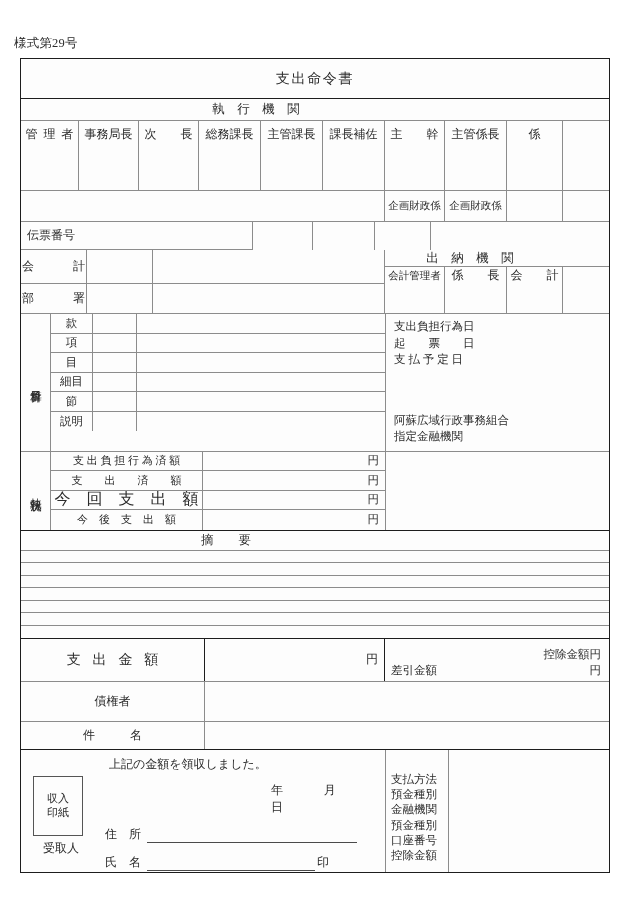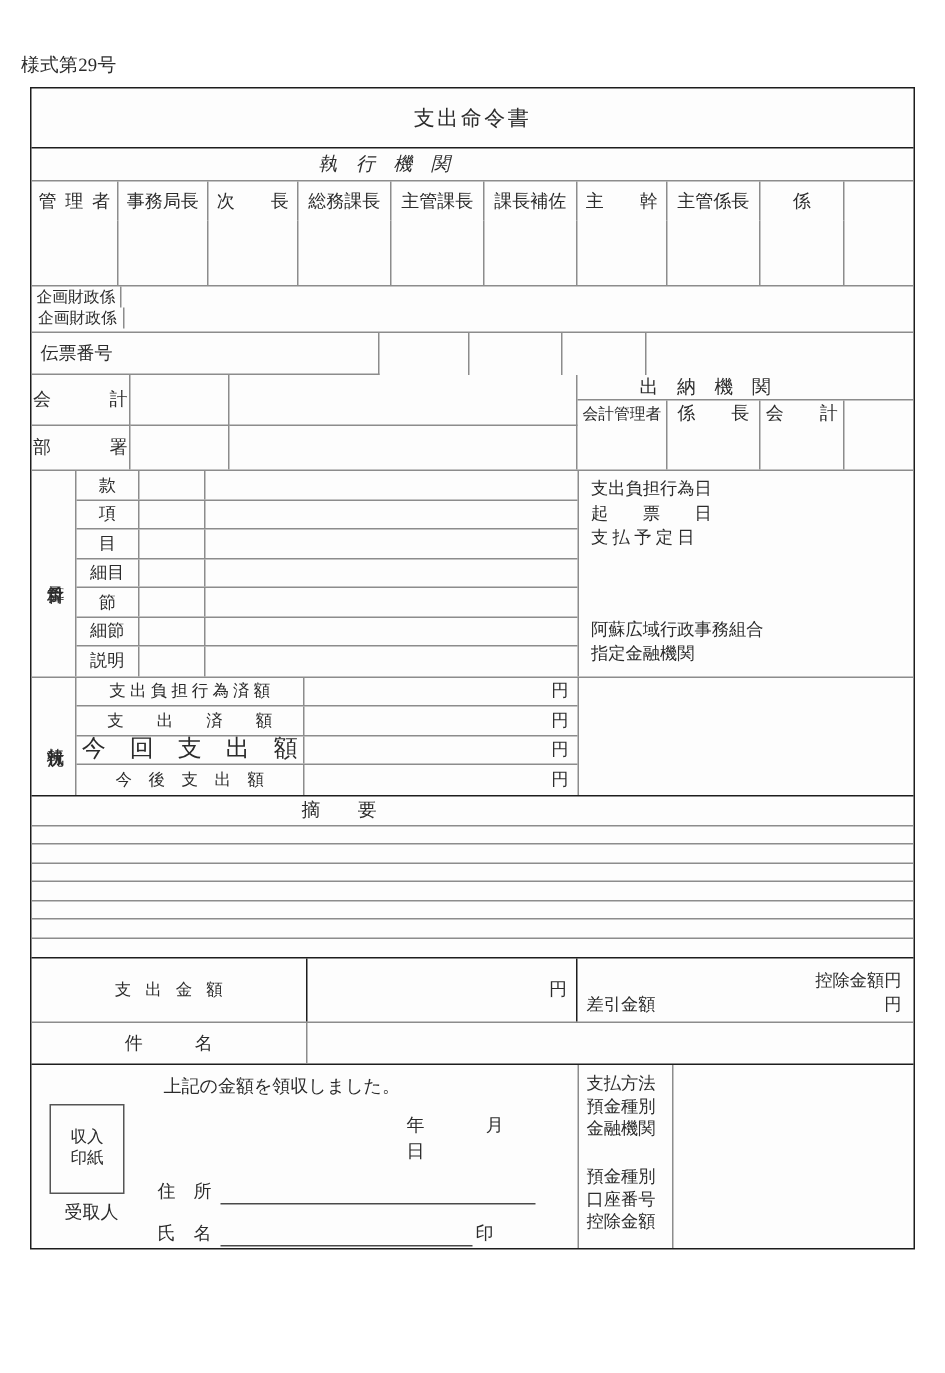--- a/index.html
+++ b/index.html
@@ -68,21 +68,21 @@
   .title-row { height: 40px; }
   .title-txt { font-size: 14px; letter-spacing: 0.12em; }
 
   
   .band { height: 22px; }
   .band-txt { font-size: 12.5px; }
 
   .hdr9 { height: 26px; }
   .sign-blank { height: 44px; }
 
-  .kikaku { height: 31px; flex-direction: column; }
+  .kikaku { height: 31px; }
   .kikaku .cell { font-size: 10.5px; }
 
   .nendo { height: 28px; }
   .kaikei { height: 34px; }
   .busho { height: 30px; }
 
   
   .bud-row { height: 19.5px; }
   .bud-label { font-size: 11.5px; }
 
@@ -121,21 +121,21 @@
 
   <div class="form-no">様式第29号</div>
 
   <div class="sheet">
 
     <div class="row title-row bb-dark">
       <div class="cell title-txt" style="width:100%;">支出命令書</div>
     </div>
 
     <div class="row band bb">
-      <div class="cell band-txt" style="width:100%;justify-content:center;padding-right:120px;font-style:italic;">執　行　機　関</div>
+      <div class="cell band-txt" style="width:100%;justify-content:center;padding-right:120px;">執　行　機　関</div>
     </div>
 
     <div class="row hdr9">
       <div class="cell br ls-sm" style="width:58px;">管 理 者</div>
       <div class="cell br" style="width:60px;">事務局長</div>
       <div class="cell br" style="width:60px;">次　　長</div>
       <div class="cell br" style="width:62px;">総務課長</div>
       <div class="cell br" style="width:62px;">主管課長</div>
       <div class="cell br" style="width:62px;">課長補佐</div>
       <div class="cell br" style="width:60px;">主　　幹</div>
@@ -223,25 +223,20 @@
         <div class="row bud-row bb">
           <div class="cell br bud-label" style="width:42px;">細目</div>
           <div class="cell br" style="width:44px;"></div>
           <div class="cell" style="flex:1;"></div>
         </div>
         <div class="row bud-row bb">
           <div class="cell br bud-label" style="width:42px;">節</div>
           <div class="cell br" style="width:44px;"></div>
           <div class="cell" style="flex:1;"></div>
         </div>
-        <div class="row bud-row bb">
-          <div class="cell br bud-label" style="width:42px;">細節</div>
-          <div class="cell br" style="width:44px;"></div>
-          <div class="cell" style="flex:1;"></div>
-        </div>
         <div class="row bud-row">
           <div class="cell br bud-label" style="width:42px;">説明</div>
           <div class="cell br" style="width:44px;"></div>
           <div class="cell" style="flex:1;"></div>
         </div>
       </div>
 
       <div class="bl" style="flex:1;position:relative;height:136.5px;">
         <div style="position:absolute;left:8px;top:4px;font-size:11.5px;line-height:1.45;">
           <div>支出負担行為日</div>
@@ -289,36 +284,40 @@
       <div class="tek-line bb"></div>
       <div class="tek-line bb"></div>
       <div class="tek-line bb"></div>
       <div class="tek-line bb"></div>
       <div class="tek-line bb"></div>
       <div class="tek-line bb"></div>
       <div class="tek-line bb-dark"></div>
     </div>
 
     <div class="row amt-row bb">
-      <div class="cell br-dark" style="width:184px;font-size:11px;letter-spacing:0.3em;text-indent:0.3em;">支 出 金 額</div>
+      <div class="cell br-dark" style="width:184px;font-size:14px;letter-spacing:0.3em;text-indent:0.3em;">支 出 金 額</div>
       <div class="cell right br-dark" style="width:180px;font-size:12px;">円</div>
       <div style="flex:1;position:relative;">
         <div style="position:absolute;left:6px;top:7px;right:8px;font-size:11.5px;line-height:1.45;">
           <div style="display:flex;justify-content:flex-end;">
             <span>控除金額</span>
             <span>円</span>
           </div>
           <div style="display:flex;justify-content:space-between;">
             <span>差引金額</span>
             <span>円</span>
           </div>
         </div>
       </div>
     </div>
 
+    <div class="row saiken-row bb">
+      <div class="cell br" style="width:184px;font-size:12px;">債権者</div>
+      <div class="cell" style="flex:1;"></div>
+    </div>
 
     <div class="row kenmei-row bb-dark">
       <div class="cell br" style="width:184px;font-size:12px;letter-spacing:0.3em;text-indent:0.3em;">件　　名</div>
       <div class="cell" style="flex:1;"></div>
     </div>
 
     <div class="row receipt">
 
       <div style="width:364px;position:relative;height:122px;" class="br">
         <div style="position:absolute;left:88px;top:6px;font-size:12px;">上記の金額を領収しました。</div>
@@ -339,21 +338,21 @@
         </div>
 
         <div style="position:absolute;left:84px;top:104px;font-size:12px;display:flex;align-items:flex-end;">
           <span>氏　名</span>
           <span class="uline" style="width:168px;margin-left:6px;"></span>
           <span style="margin-left:2px;">印</span>
         </div>
       </div>
 
       <div class="br" style="width:62px;height:122px;position:relative;">
-        <div style="position:absolute;left:5px;top:6px;text-align:right;" class="pay-lines">
+        <div style="position:absolute;left:5px;top:22px;text-align:right;" class="pay-lines">
           <div>支払方法</div>
           <div>預金種別</div>
           <div>金融機関</div>
         </div>
         <div style="position:absolute;left:5px;top:68px;" class="pay-lines">
           <div>預金種別</div>
           <div>口座番号</div>
           <div>控除金額</div>
         </div>
       </div>

